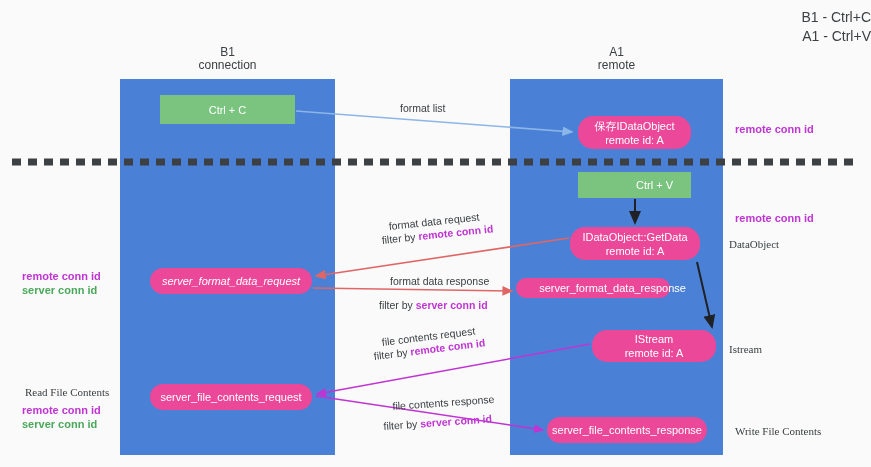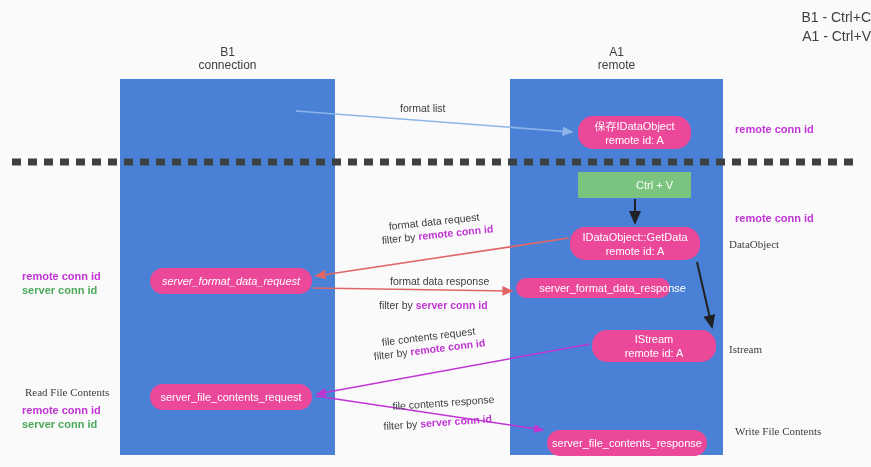--- a/index.html
+++ b/index.html
@@ -43,21 +43,21 @@
   .box.orange{background:#ec4899;border-radius:15px;}
 
   #box-ctrlc{left:160px;top:95px;width:135px;height:29px;}
   #box-idataobject{left:578px;top:116px;width:113px;height:33px;}
   #box-ctrlv{left:578px;top:172px;width:113px;height:26px;padding-left:44px;}
   #box-getdata{left:570px;top:227px;width:130px;height:33px;}
   #box-fmt-req{left:150px;top:268px;width:162px;height:26px;font-style:italic;}
   #box-fmt-resp{left:516px;top:278px;width:154px;height:20px;padding-left:43px;}
   #box-istream{left:592px;top:330px;width:124px;height:32px;}
   #box-file-req{left:150px;top:384px;width:162px;height:26px;}
-  #box-file-resp{left:547px;top:430px;width:160px;height:26px;}
+  #box-file-resp{left:547px;top:417px;width:160px;height:26px;}
 
   
   .lbl{position:absolute;font-size:11px;line-height:14px;white-space:pre-line;}
   .lbl.mag{color:#c034d4;font-weight:bold;}
   .lbl.dark{color:#3c4043;font-family:Liberation Serif, serif;}
 
   #lbl-remote-1{left:735px;top:122px;}
   #lbl-remote-2{left:735px;top:211px;}
   #lbl-dataobject{left:729px;top:237px;}
   #lbl-istream{left:729px;top:342px;}
@@ -130,20 +130,21 @@
 
     <path d="M313,288 L512,291" stroke="#e06666" stroke-width="1.6" fill="none" marker-end="url(#ah-red)"></path>
 
     <line x1="697" y1="262" x2="712" y2="327" stroke="#202124" stroke-width="2" marker-end="url(#ah-black)"></line>
 
     <line x1="590" y1="344" x2="317" y2="394" stroke="#c034d4" stroke-width="1.5" marker-end="url(#ah-mag)"></line>
 
     <line x1="316" y1="396" x2="543" y2="430" stroke="#c034d4" stroke-width="1.5" marker-end="url(#ah-mag)"></line>
   </svg>
 
+  <div class="box green" id="box-ctrlc">Ctrl + C</div>
   <div class="box orange" id="box-idataobject">保存IDataObject
 remote id: A</div>
   <div class="box green" id="box-ctrlv">Ctrl + V</div>
   <div class="box orange" id="box-getdata">IDataObject::GetData
 remote id: A</div>
   <div class="box orange" id="box-fmt-req">server_format_data_request</div>
   <div class="box orange" id="box-fmt-resp">server_format_data_response</div>
   <div class="box orange" id="box-istream">IStream
 remote id: A</div>
   <div class="box orange" id="box-file-req">server_file_contents_request</div>

